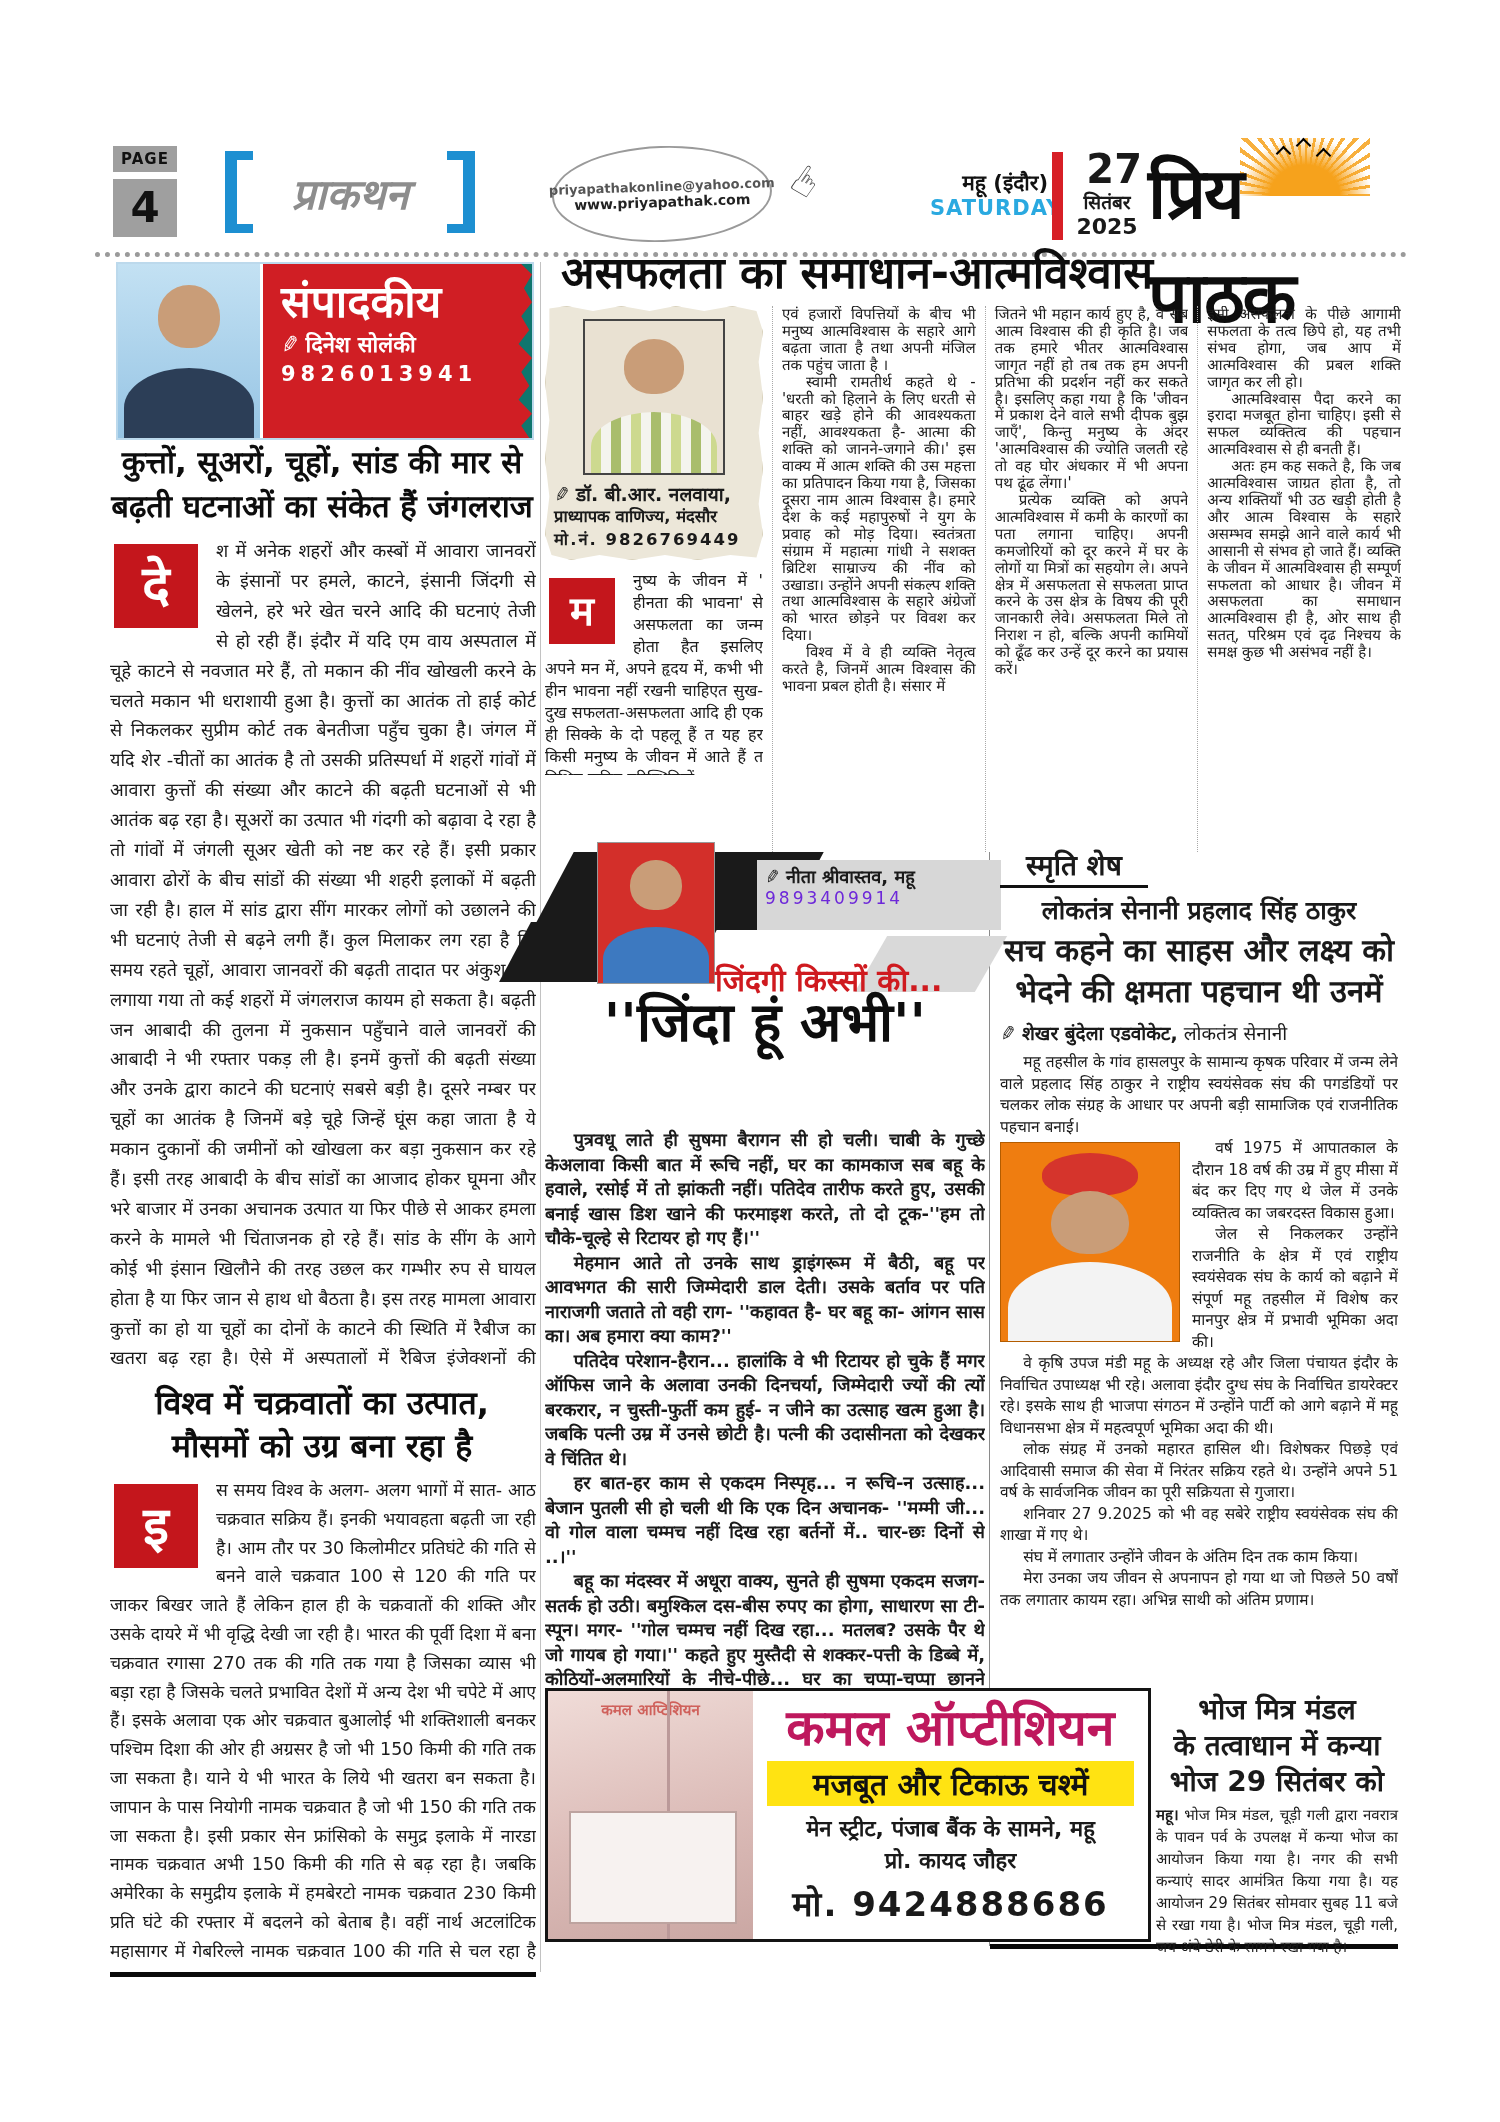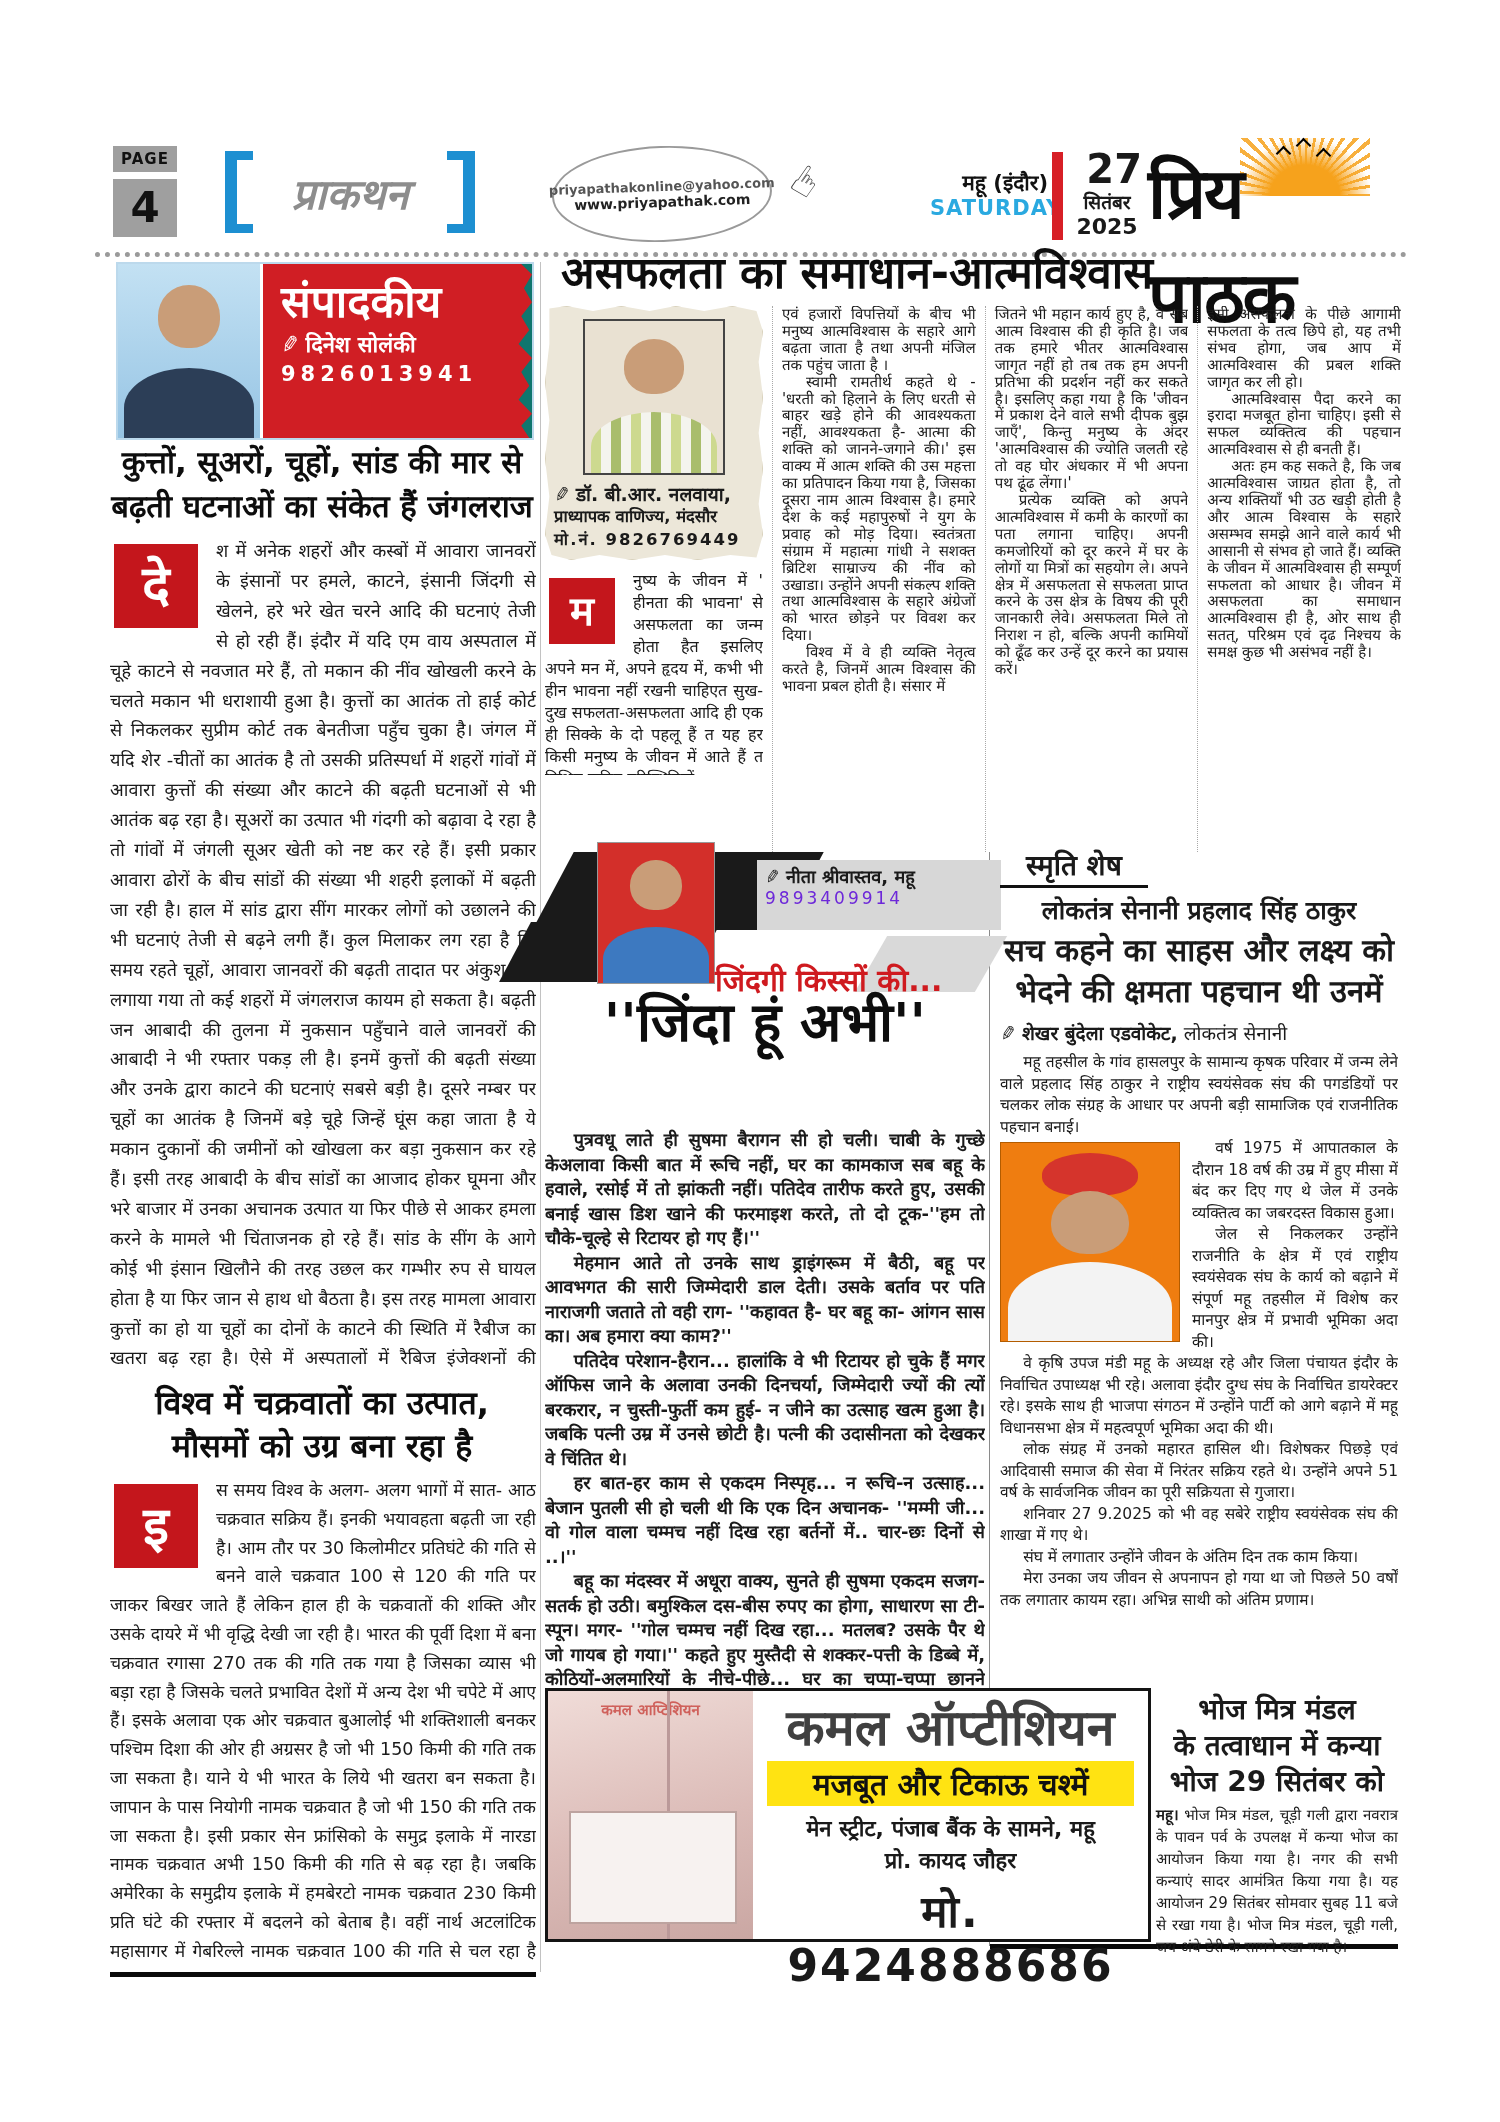--- a/index.html
+++ b/index.html
@@ -126,25 +126,25 @@
   #obit-body p{margin:0;text-indent:1.5em;}
   #thakur-photo{float:left;width:178px;height:198px;margin:4px 12px 4px 0;border:1px solid #b35c00;}
 
   
   #ad-box{left:545px;top:1688px;width:600px;height:248px;border:3px solid #141414;display:flex;background:#fff;}
   #ad-photo{width:205px;flex:none;position:relative;background:linear-gradient(165deg,#f0dcd8,#dcbcb8 55%,#caa7a3);overflow:hidden;}
   #ad-photo .sign{position:absolute;top:8px;left:0;right:0;text-align:center;font-size:15px;font-weight:bold;color:#c9453f;opacity:.8;}
   #ad-photo .counter{position:absolute;left:10%;bottom:6%;width:80%;height:44%;background:#f7f2f0;border:2px solid #bda39f;}
   #ad-photo .door{position:absolute;left:58%;top:0;width:3px;height:100%;background:#b99;}
   #ad-content{flex:1;text-align:center;padding-top:6px;}
-  #ad-title{font-size:50px;font-weight:bold;color:#404040;line-height:62px;}
+  #ad-title{font-size:50px;font-weight:bold;color:#be185d;line-height:62px;}
   #ad-tag{background:#ffe312;font-size:30px;font-weight:bold;color:#111;margin:2px 14px;padding:2px 0;}
   #ad-addr{font-size:22px;font-weight:bold;margin-top:6px;}
   #ad-prop{font-size:22px;font-weight:bold;margin-top:2px;}
-  #ad-phone{font-size:44px;font-weight:bold;margin-top:6px;letter-spacing:2px;}
+  #ad-phone{font-size:34px;font-weight:bold;margin-top:6px;letter-spacing:2px;}
 
   
   #bhoj{left:1156px;top:1692px;width:242px;height:250px;}
   #bhoj .hl{text-align:center;font-size:28px;line-height:36px;font-weight:bold;}
   #bhoj-body{font-size:15px;line-height:22px;text-align:justify;margin-top:4px;}
   #bhoj-body b{font-weight:bold;}
 </style>
 </head>
 <body>
 

